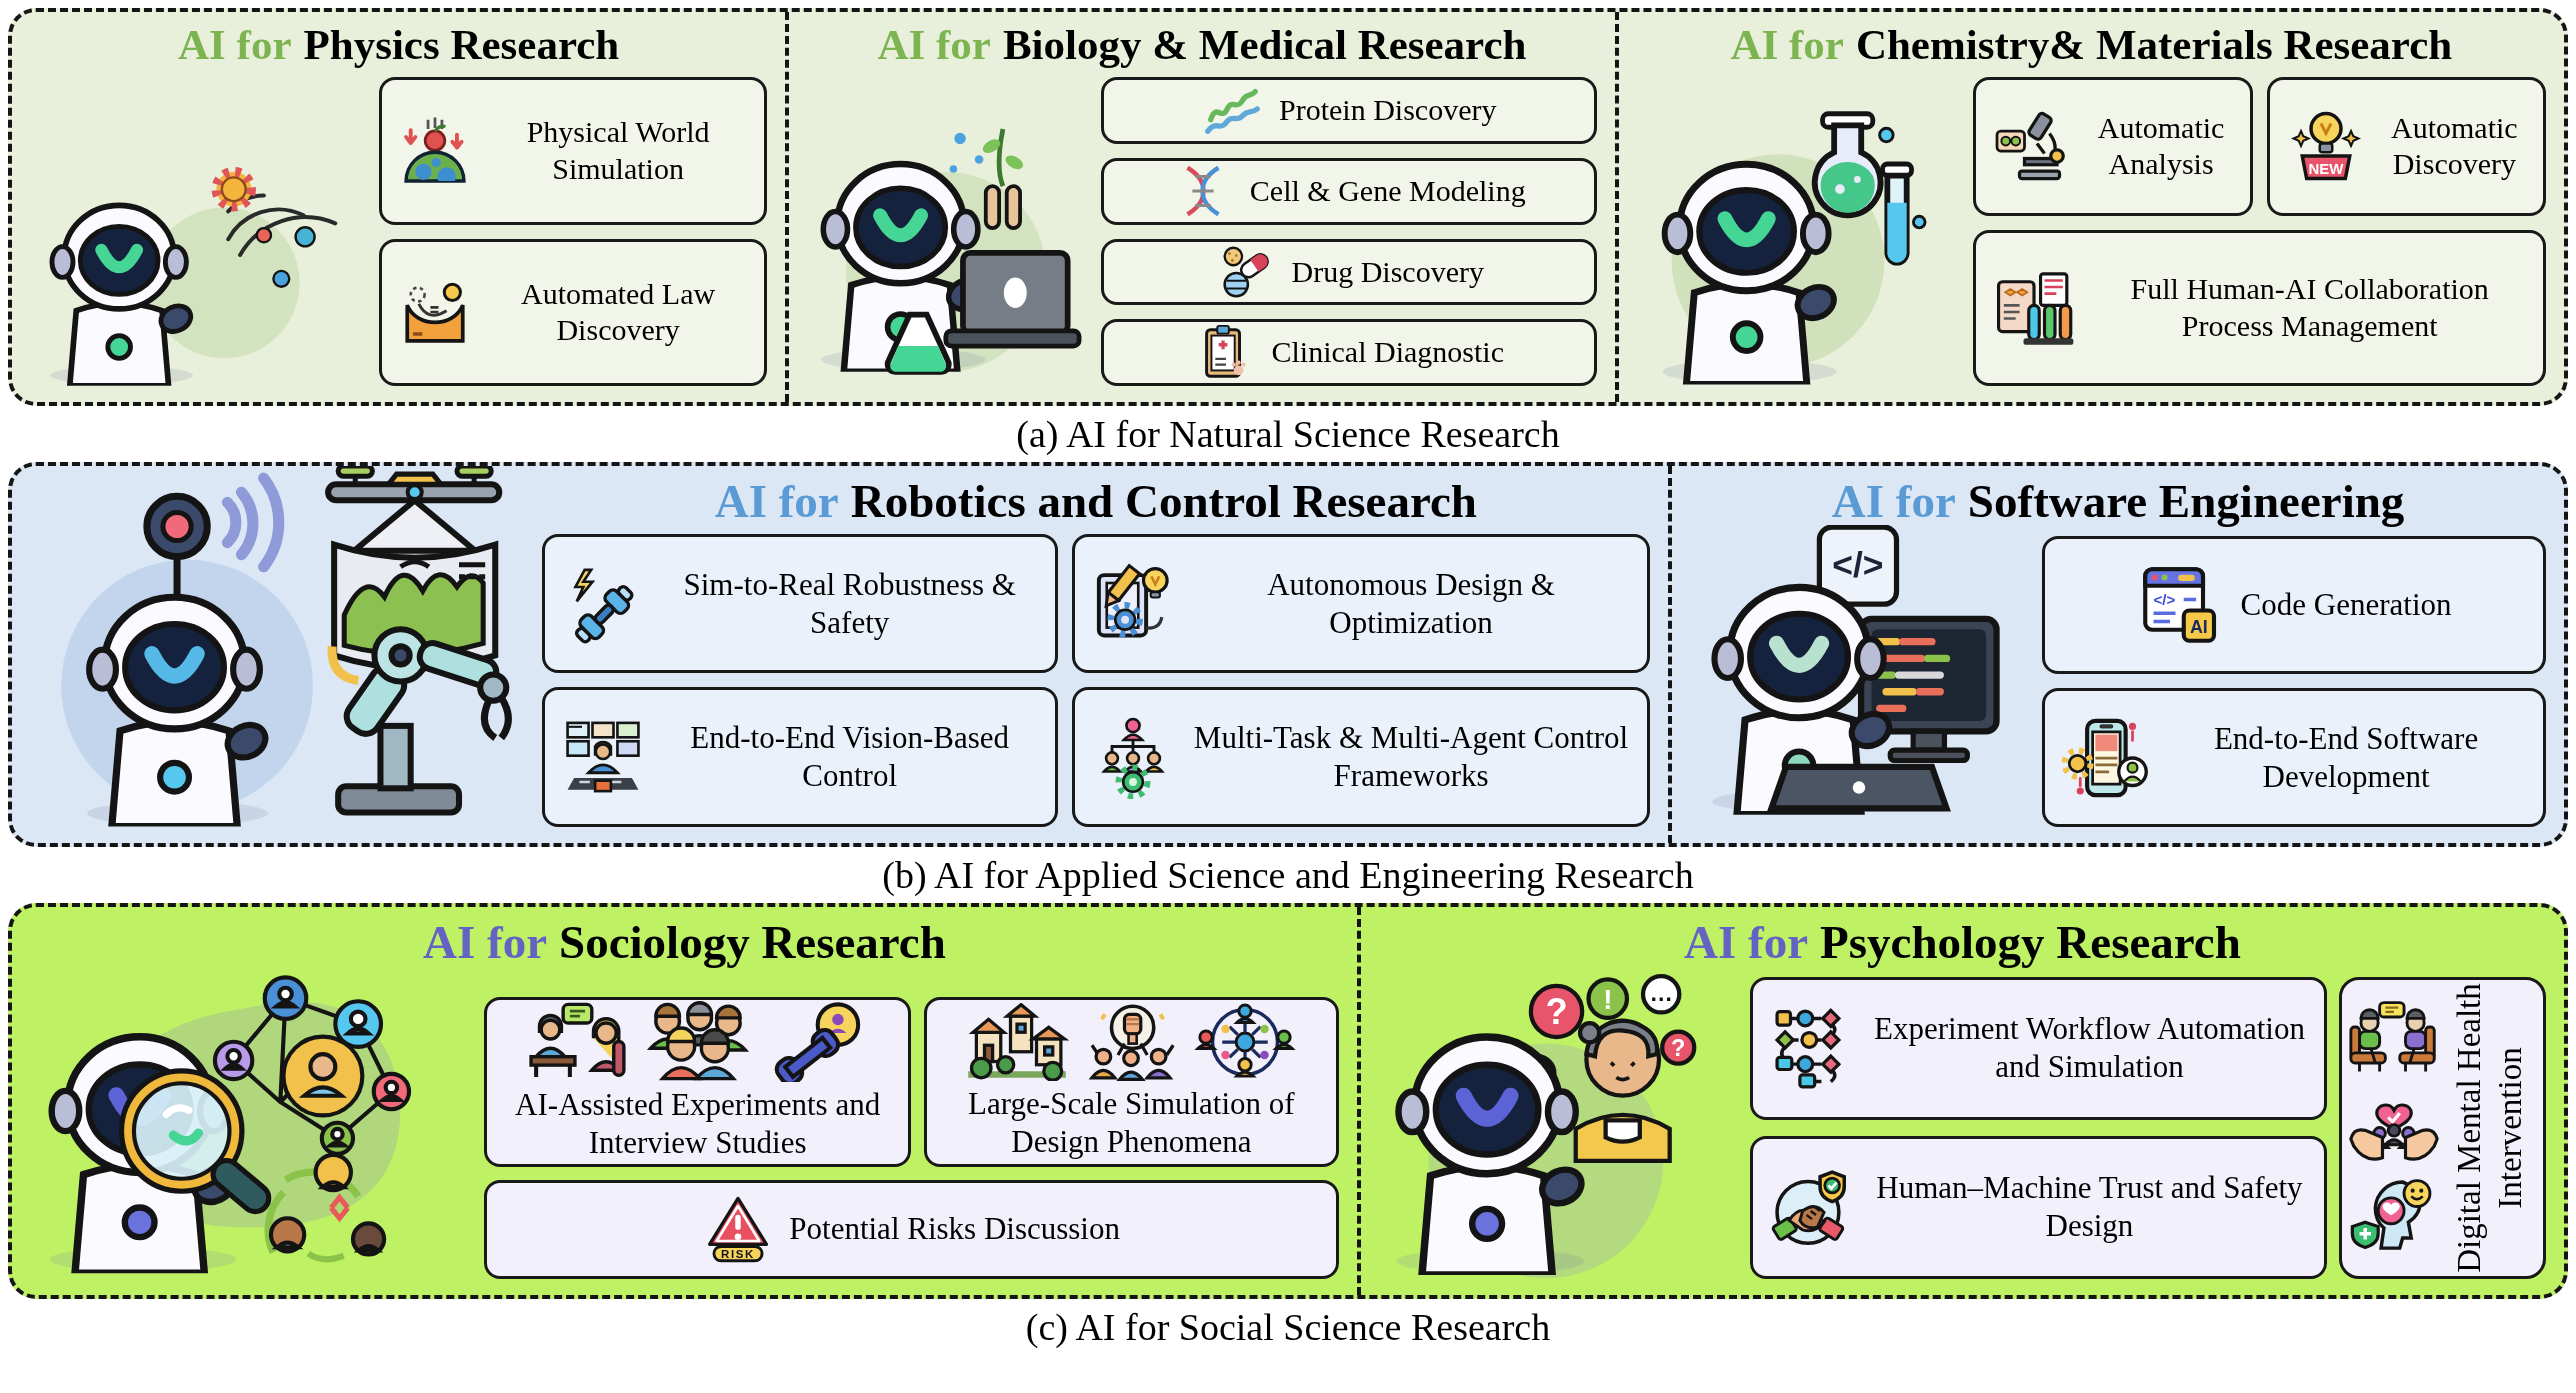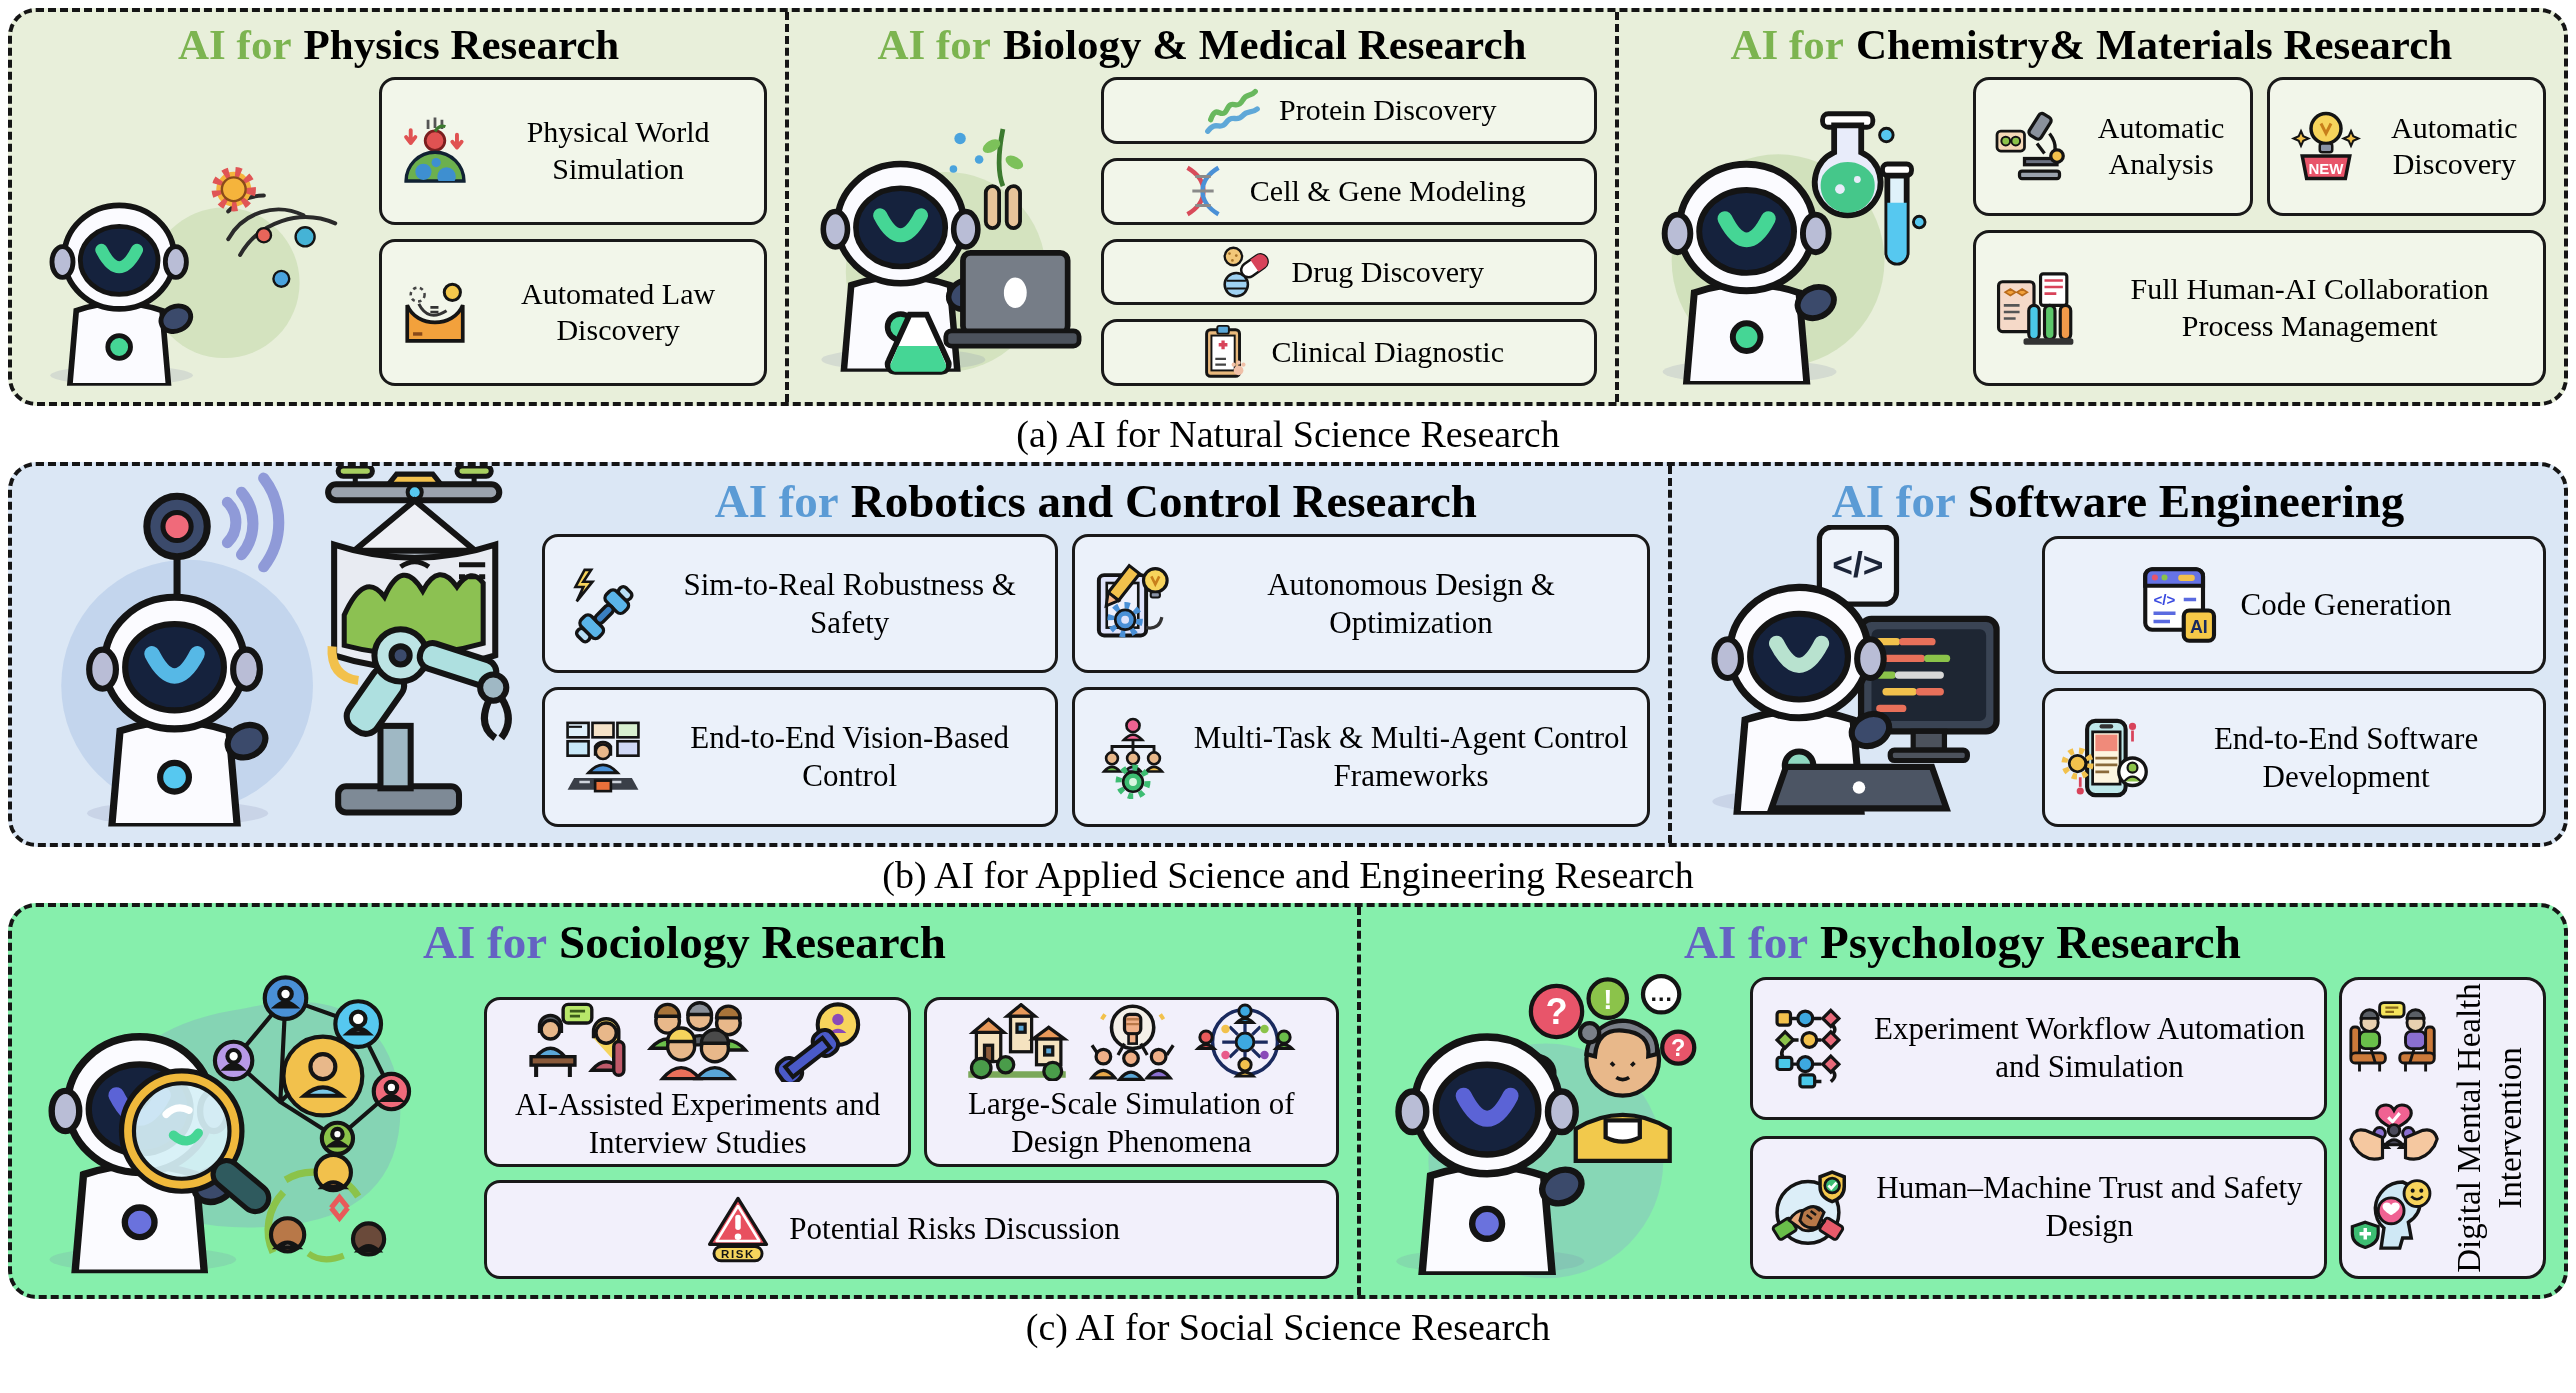--- a/index.html
+++ b/index.html
@@ -1,21 +1,21 @@
 <!DOCTYPE html>
 <html><head>
 <meta charset="utf-8">
 <style>
   html,body{margin:0;padding:0;background:#fff;}
   body{width:2576px;height:1394px;font-family:"Liberation Serif","DejaVu Serif",serif;color:#000;}
   .figure{box-sizing:border-box;width:2576px;height:1002px;padding:8px 8px 0 8px;}
   .row{box-sizing:border-box;width:2560px;border:4px dashed #151515;border-radius:28px;display:flex;overflow:hidden;}
   .row-a{height:398px;background:#e8efda;--box:#f2f6ea;--pfx:#7cb450;}
   .row-b{height:385px;background:#dbe7f5;--box:#ebf1fa;--pfx:#5b9bd5;}
-  .row-c{height:396px;background:#86efac;--box:#f2f0fb;--pfx:#6463c3;}
+  .row-c{height:396px;background:#bef264;--box:#f2f0fb;--pfx:#6463c3;}
   .caption{text-align:center;font-size:38px;line-height:1.1;padding:8px 0 6px 0;}
   .panel{box-sizing:border-box;display:flex;flex-direction:column;min-width:0;}
   .panel+.panel{border-left:4px dashed #151515;}
   .ptitle{text-align:center;font-weight:bold;margin-top:8px;white-space:nowrap;}
   .row-a .ptitle{font-size:43px;}
   .row-b .ptitle,.row-c .ptitle{font-size:47px;}
   .pfx{color:var(--pfx);margin-right:12px;}
   .pbody{flex:1;display:flex;align-items:stretch;padding:8px 18px 16px 14px;gap:12px;min-height:0;}
   .scene{flex:none;align-self:flex-end;}
   .boxes{flex:1;display:flex;flex-direction:column;gap:14px;justify-content:center;min-width:0;}

